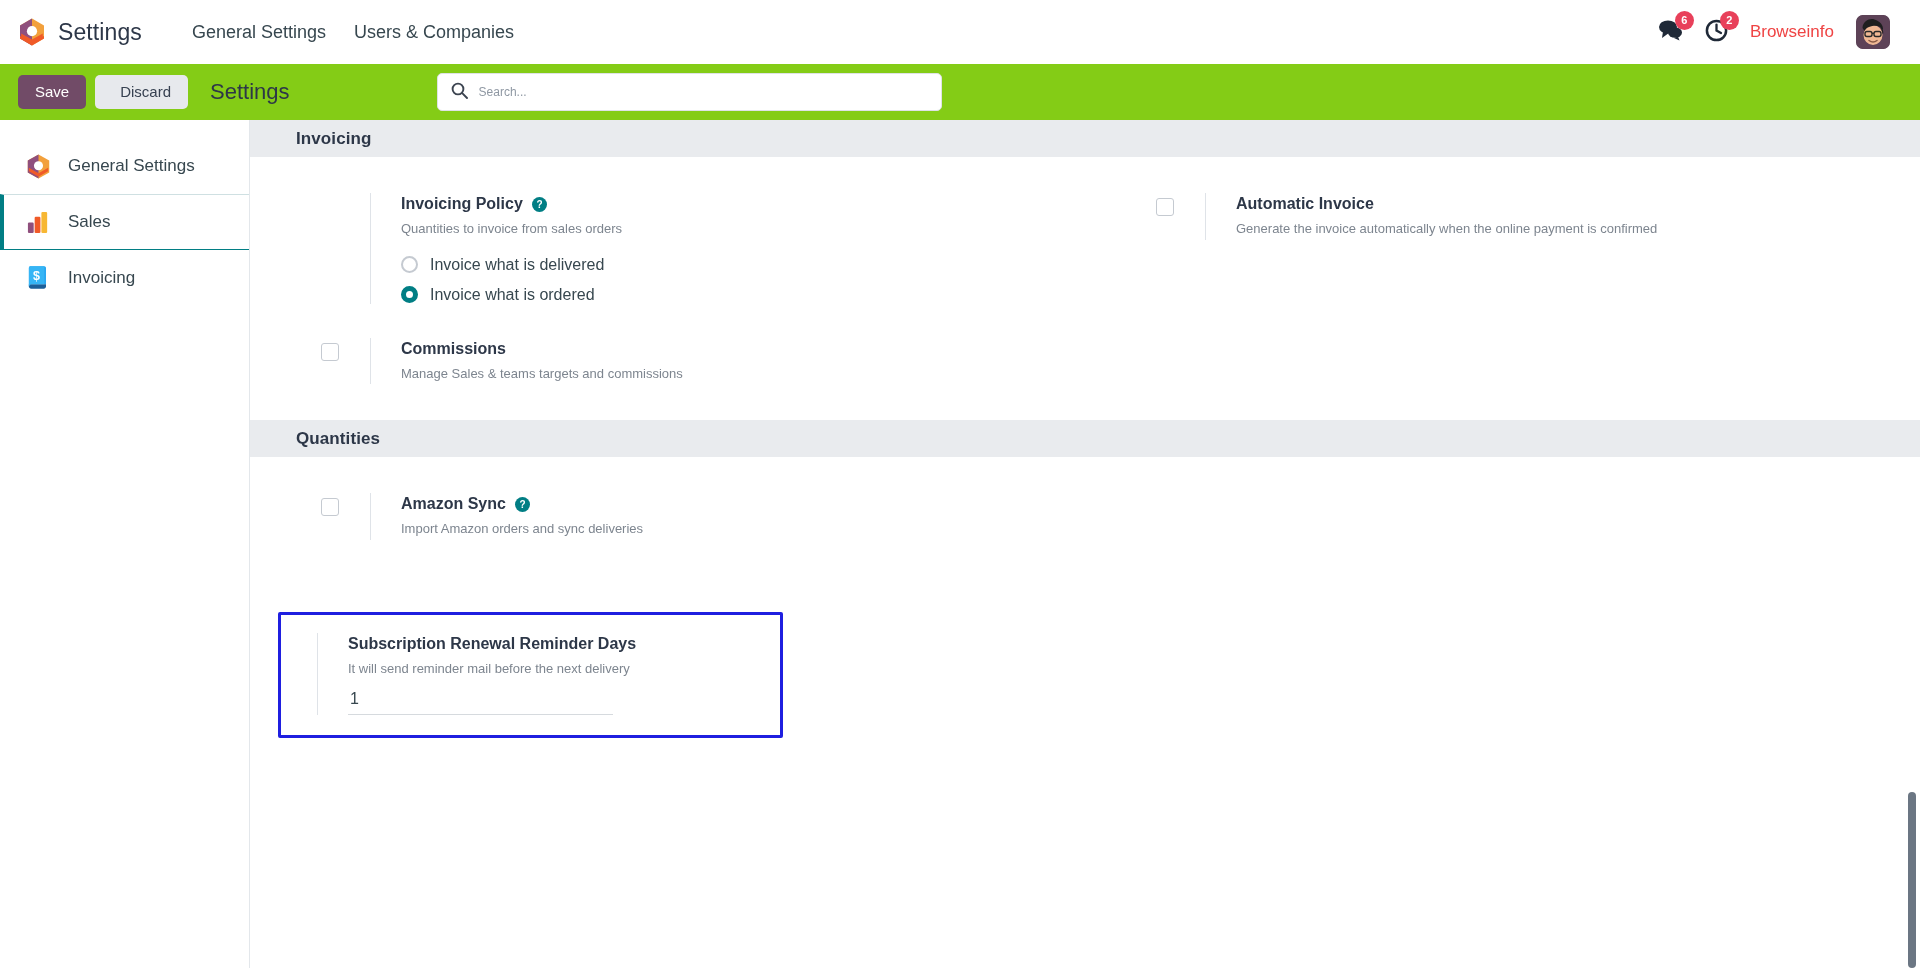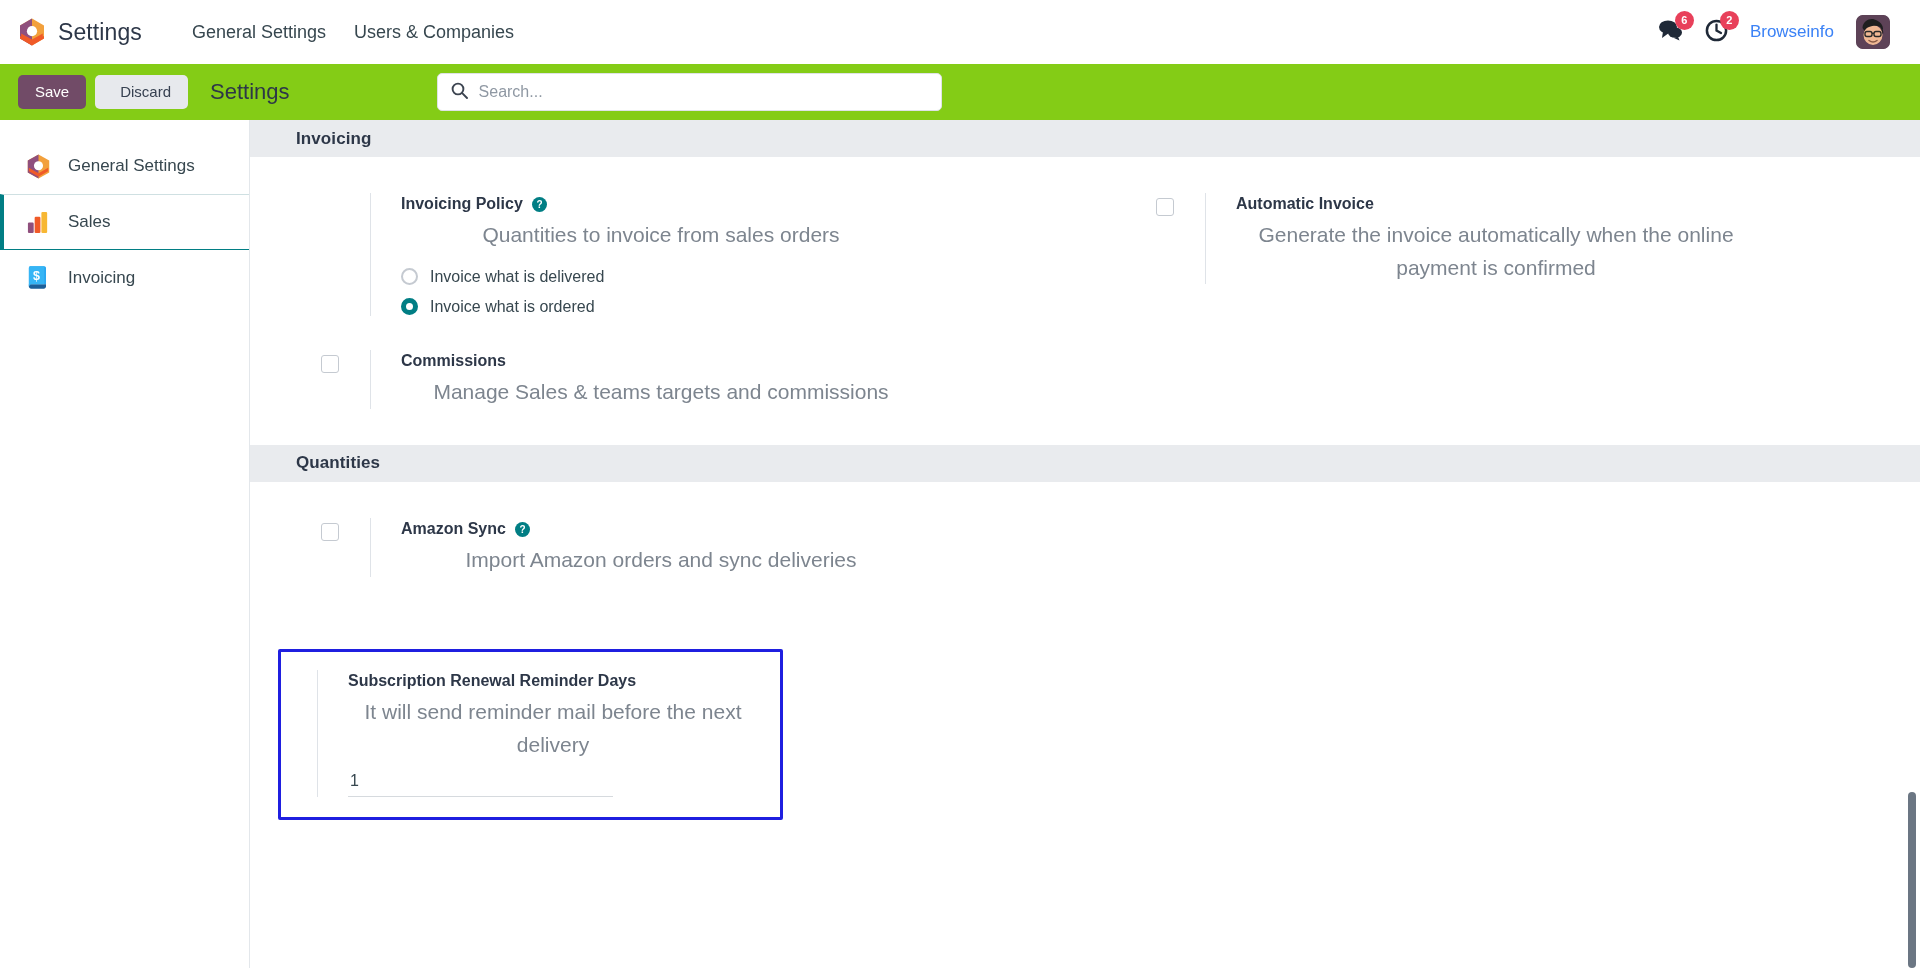--- a/index.html
+++ b/index.html
@@ -51,21 +51,21 @@
     min-width: 19px; height: 19px;
     border-radius: 10px;
     background: #e8405a;
     color: #fff;
     font-size: 11px;
     font-weight: bold;
     display: flex; align-items: center; justify-content: center;
     padding: 0 5px;
     line-height: 1;
   }
-  .user-name { font-size: 17px; color: #3b82f6; cursor: pointer; }
+  .user-name { font-size: 17px; color: #ef4444; cursor: pointer; }
   .avatar {
     width: 34px; height: 34px;
     border-radius: 7px;
     overflow: hidden;
     cursor: pointer;
     flex: none;
     background: #5d4257;
   }
 
   
@@ -101,21 +101,21 @@
     border: 1px solid #dee2e6;
     border-radius: 5px;
     display: flex;
     align-items: center;
     padding: 0 13px;
     background: #fff;
     cursor: text;
   }
   .search-input {
     border: none; outline: none;
-    font-size: 16px;
+    font-size: 12px;
     font-family: inherit;
     color: #374151;
     flex: 1;
     margin-left: 11px;
     background: transparent;
   }
   .search-input::placeholder { color: #8f98a3; }
 
   
   .body-wrap {
@@ -216,26 +216,25 @@
   .setting-title {
     font-size: 16px;
     font-weight: bold;
     color: #2d3748;
     display: flex;
     align-items: center;
     gap: 9px;
     line-height: 1.4;
   }
   .setting-desc {
-    font-size: 21px;
+    font-size: 13px;
     color: #7d858f;
     margin-top: 4px;
     line-height: 1.55;
     max-width: 520px;
-    text-align: center;
   }
   .help-icon {
     width: 15px; height: 15px;
     flex: none;
     cursor: pointer;
     display: inline-flex;
   }
 
   .radio-list { margin-top: 16px; display: flex; flex-direction: column; gap: 12px; }
   .radio-row { display: flex; align-items: center; gap: 12px; cursor: pointer; }

